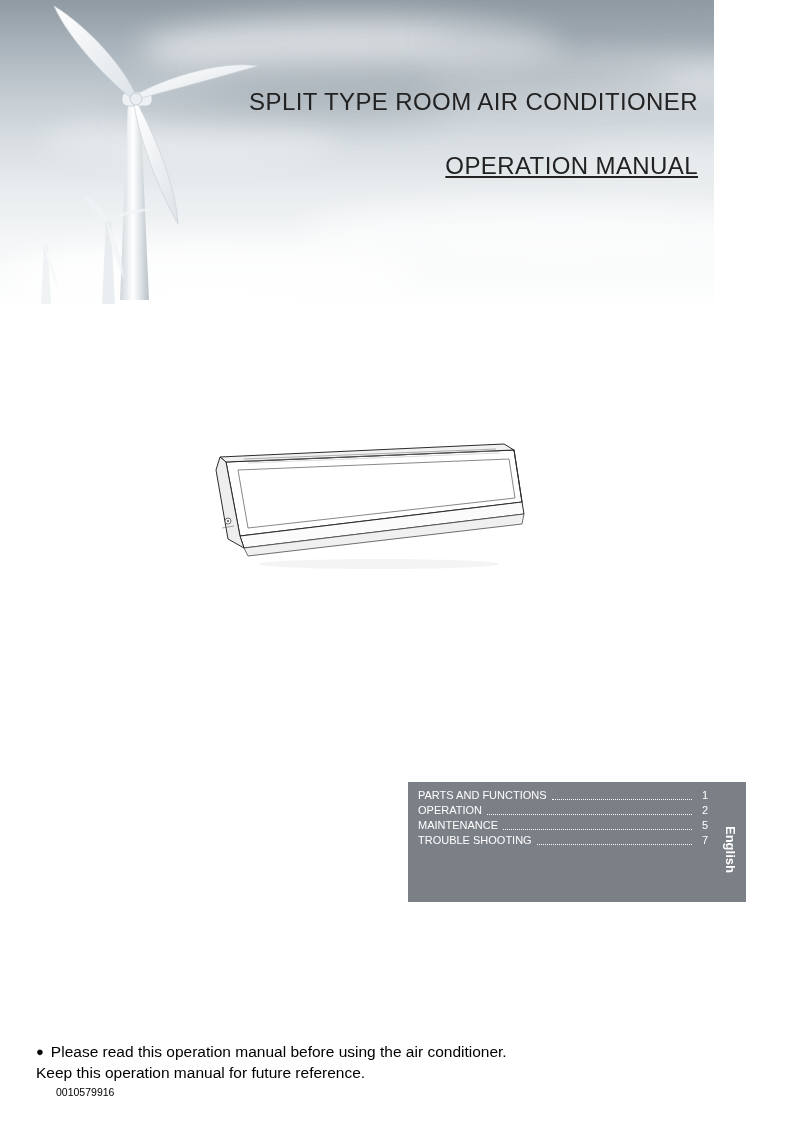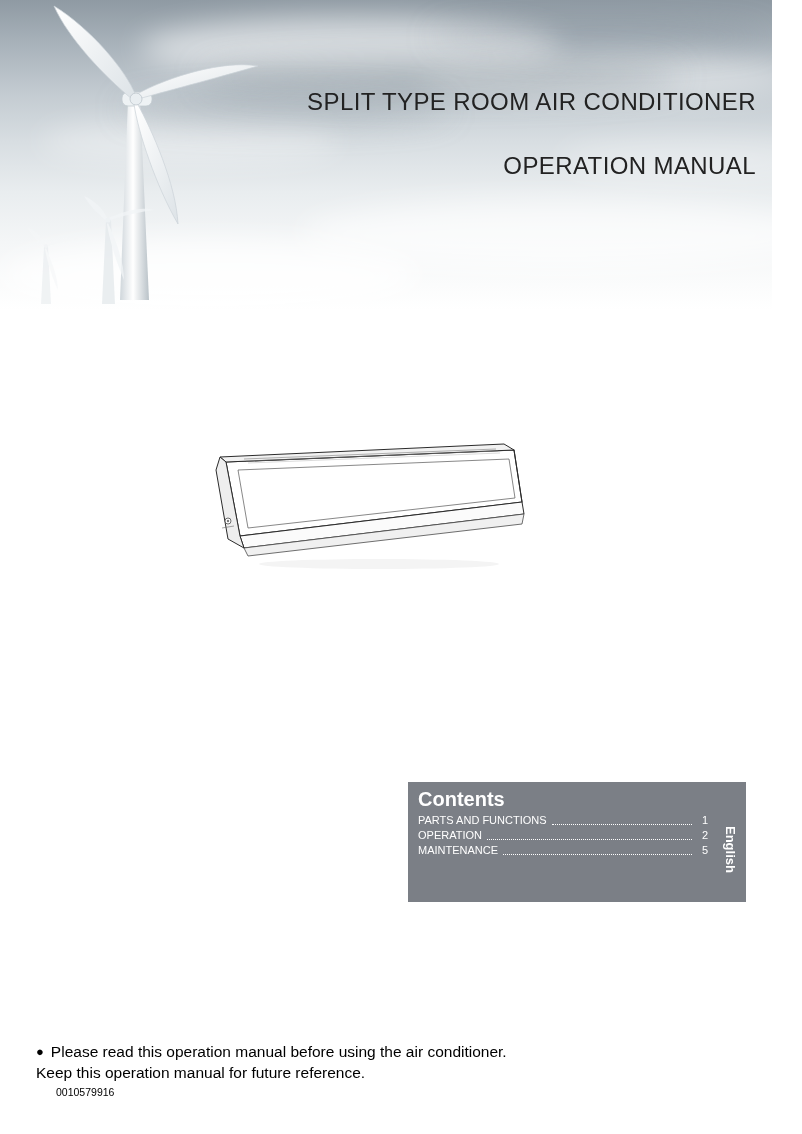--- a/index.html
+++ b/index.html
@@ -13,21 +13,21 @@
     position: relative;
     font-family: "Liberation Sans", sans-serif;
     color: #000;
     overflow: hidden;
   }
 
   
   .banner {
     position: absolute;
     left: 0; top: 0;
-    width: 772px;
+    width: 714px;
     height: 310px;
     overflow: hidden;
     background: linear-gradient(to bottom,
         #8f9aa3 0%,
         #a8b2ba 14%,
         #c3cbd1 30%,
         #d8dee2 46%,
         #e9edef 62%,
         #f4f6f7 78%,
         #fbfcfc 92%,
@@ -66,20 +66,21 @@
   .title-main {
     font-size: 24px;
     letter-spacing: 0.4px;
     white-space: nowrap;
   }
   .title-sub {
     font-size: 24px;
     letter-spacing: 0.4px;
     margin-top: 36px;
     white-space: nowrap;
+    text-decoration: underline;
   }
 
   
   .unit-wrap {
     position: absolute;
     left: 204px;
     top: 440px;
     width: 340px;
     height: 135px;
   }
@@ -242,36 +243,40 @@
     <circle cx="24" cy="81" r="1.2" fill="#777"></circle>
     <path d="M18,88 L30,86" stroke="#6a6a6a" stroke-width="0.6"></path>
 
     <path d="M310,10 L318,62" stroke="#2b2b2b" stroke-width="1"></path>
 
     <ellipse cx="175" cy="124" rx="120" ry="5" fill="#f4f4f4"></ellipse>
   </svg>
 </div>
 
 <div class="contents-box">
-  <div class="contents-title">Contents</div>
 
   <div class="toc-row">
     <span class="toc-label">PARTS AND FUNCTIONS</span>
     <span class="toc-dots"></span>
     <span class="toc-page">1</span>
   </div>
   <div class="toc-row">
     <span class="toc-label">OPERATION</span>
     <span class="toc-dots"></span>
     <span class="toc-page">2</span>
   </div>
   <div class="toc-row">
     <span class="toc-label">MAINTENANCE</span>
     <span class="toc-dots"></span>
     <span class="toc-page">5</span>
+  </div>
+  <div class="toc-row">
+    <span class="toc-label">TROUBLE SHOOTING</span>
+    <span class="toc-dots"></span>
+    <span class="toc-page">7</span>
   </div>
 
   <div class="english-tab">English</div>
 </div>
 
 <div class="footer">
   <div class="footer-line">
     <span class="bullet">●</span>
     <span>Please read this operation manual before using the air conditioner.</span>
   </div>

